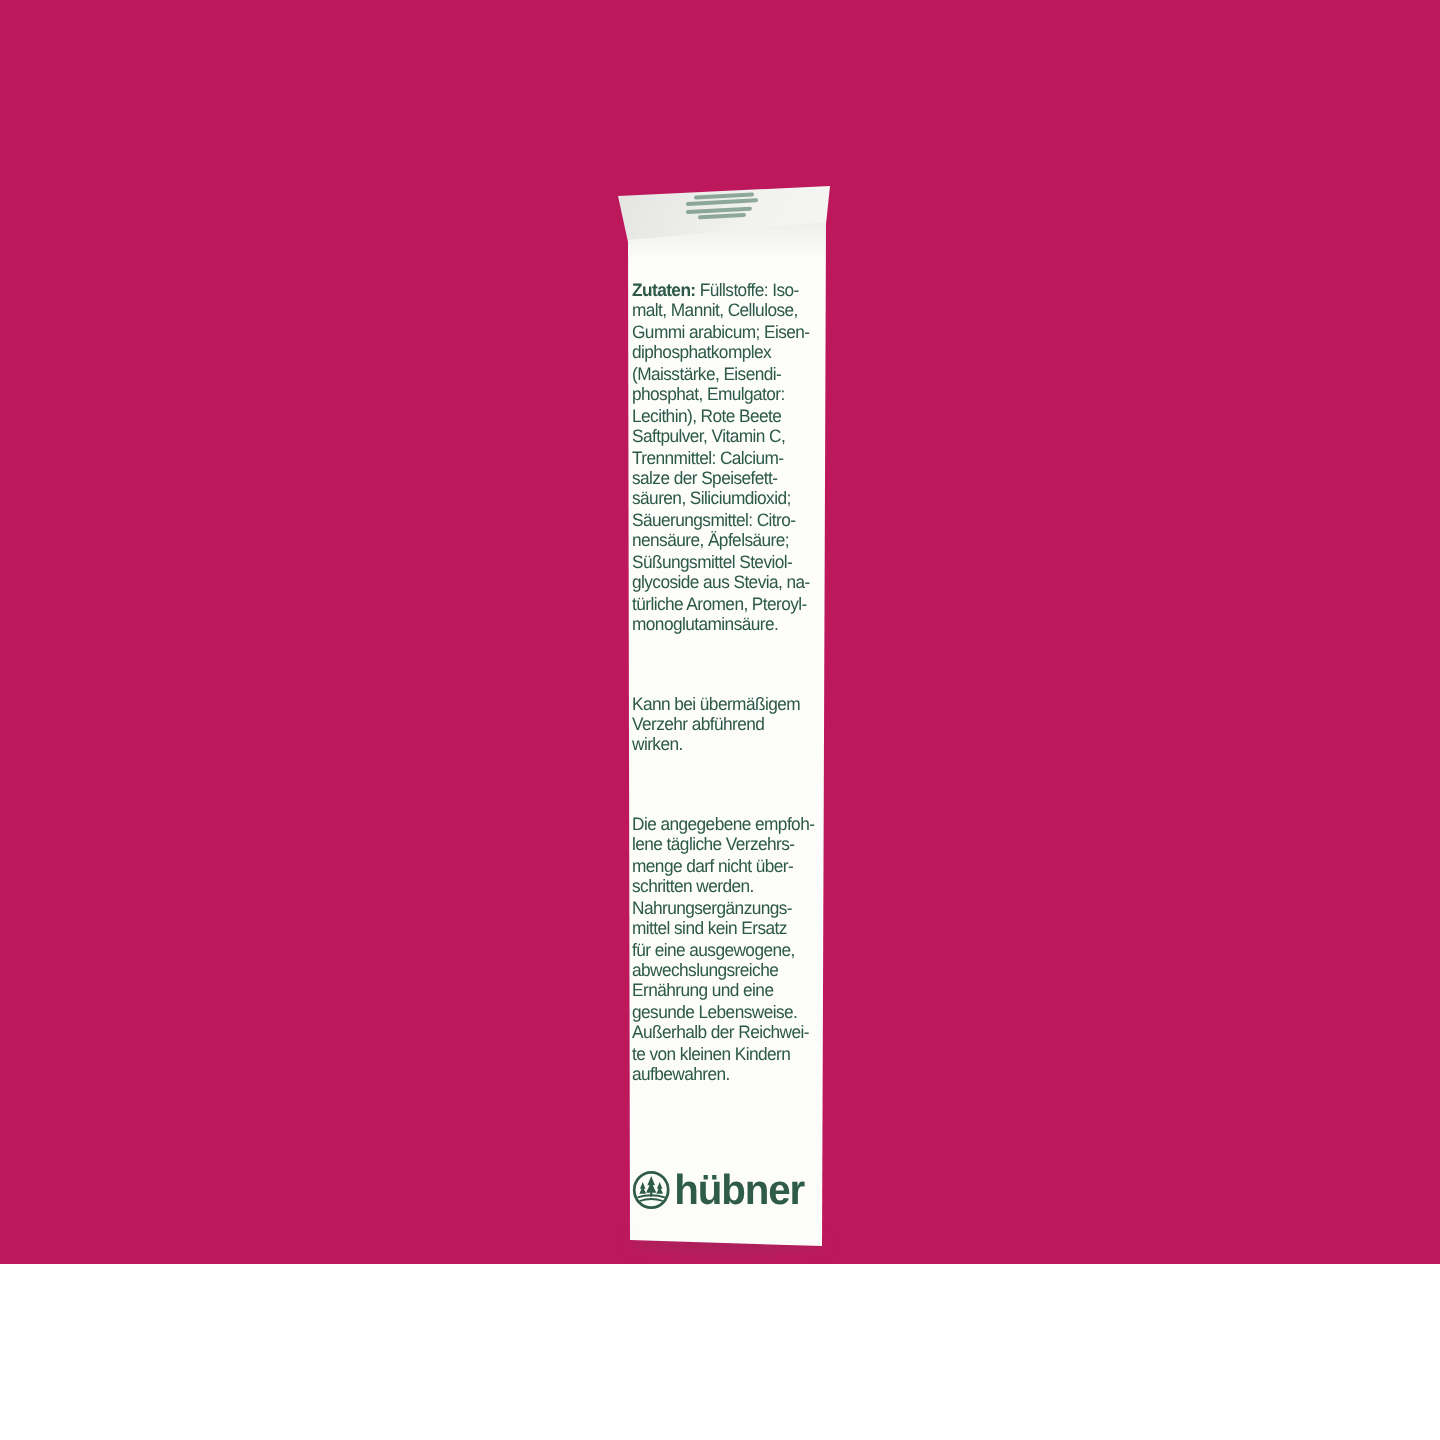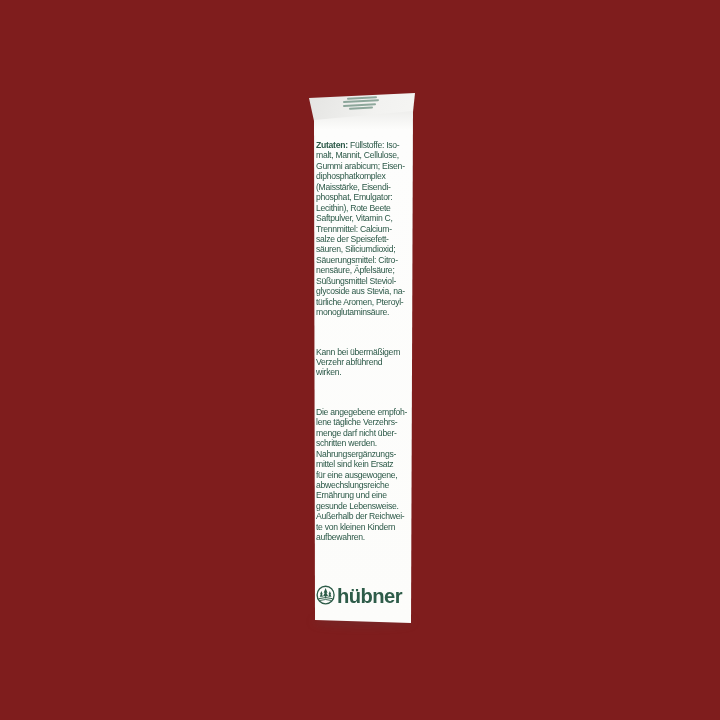--- a/index.html
+++ b/index.html
@@ -1,18 +1,18 @@
 <!DOCTYPE html>
 <html><head>
 <meta charset="utf-8">
 <title>Product Box</title>
 <style>
   html,body{margin:0;padding:0;background:#ffffff;}
   .stage{
-    position:relative;width:720px;height:720px;background:#7f1d1d;overflow:hidden;
+    position:relative;width:720px;height:632px;background:#be185d;overflow:hidden;
     font-family:"Liberation Sans","DejaVu Sans",sans-serif;
   }
   .box{position:absolute;left:305px;top:88px;width:114px;height:545px;}
   .box-shadow{
     position:absolute;left:8px;top:529px;width:100px;height:9px;
     background:rgba(80,80,80,0.20);filter:blur(4px);border-radius:50%;
   }
   .face-top{
     position:absolute;inset:0;
     clip-path:polygon(4px 10px,110px 5px,108px 24px,9px 33px);

